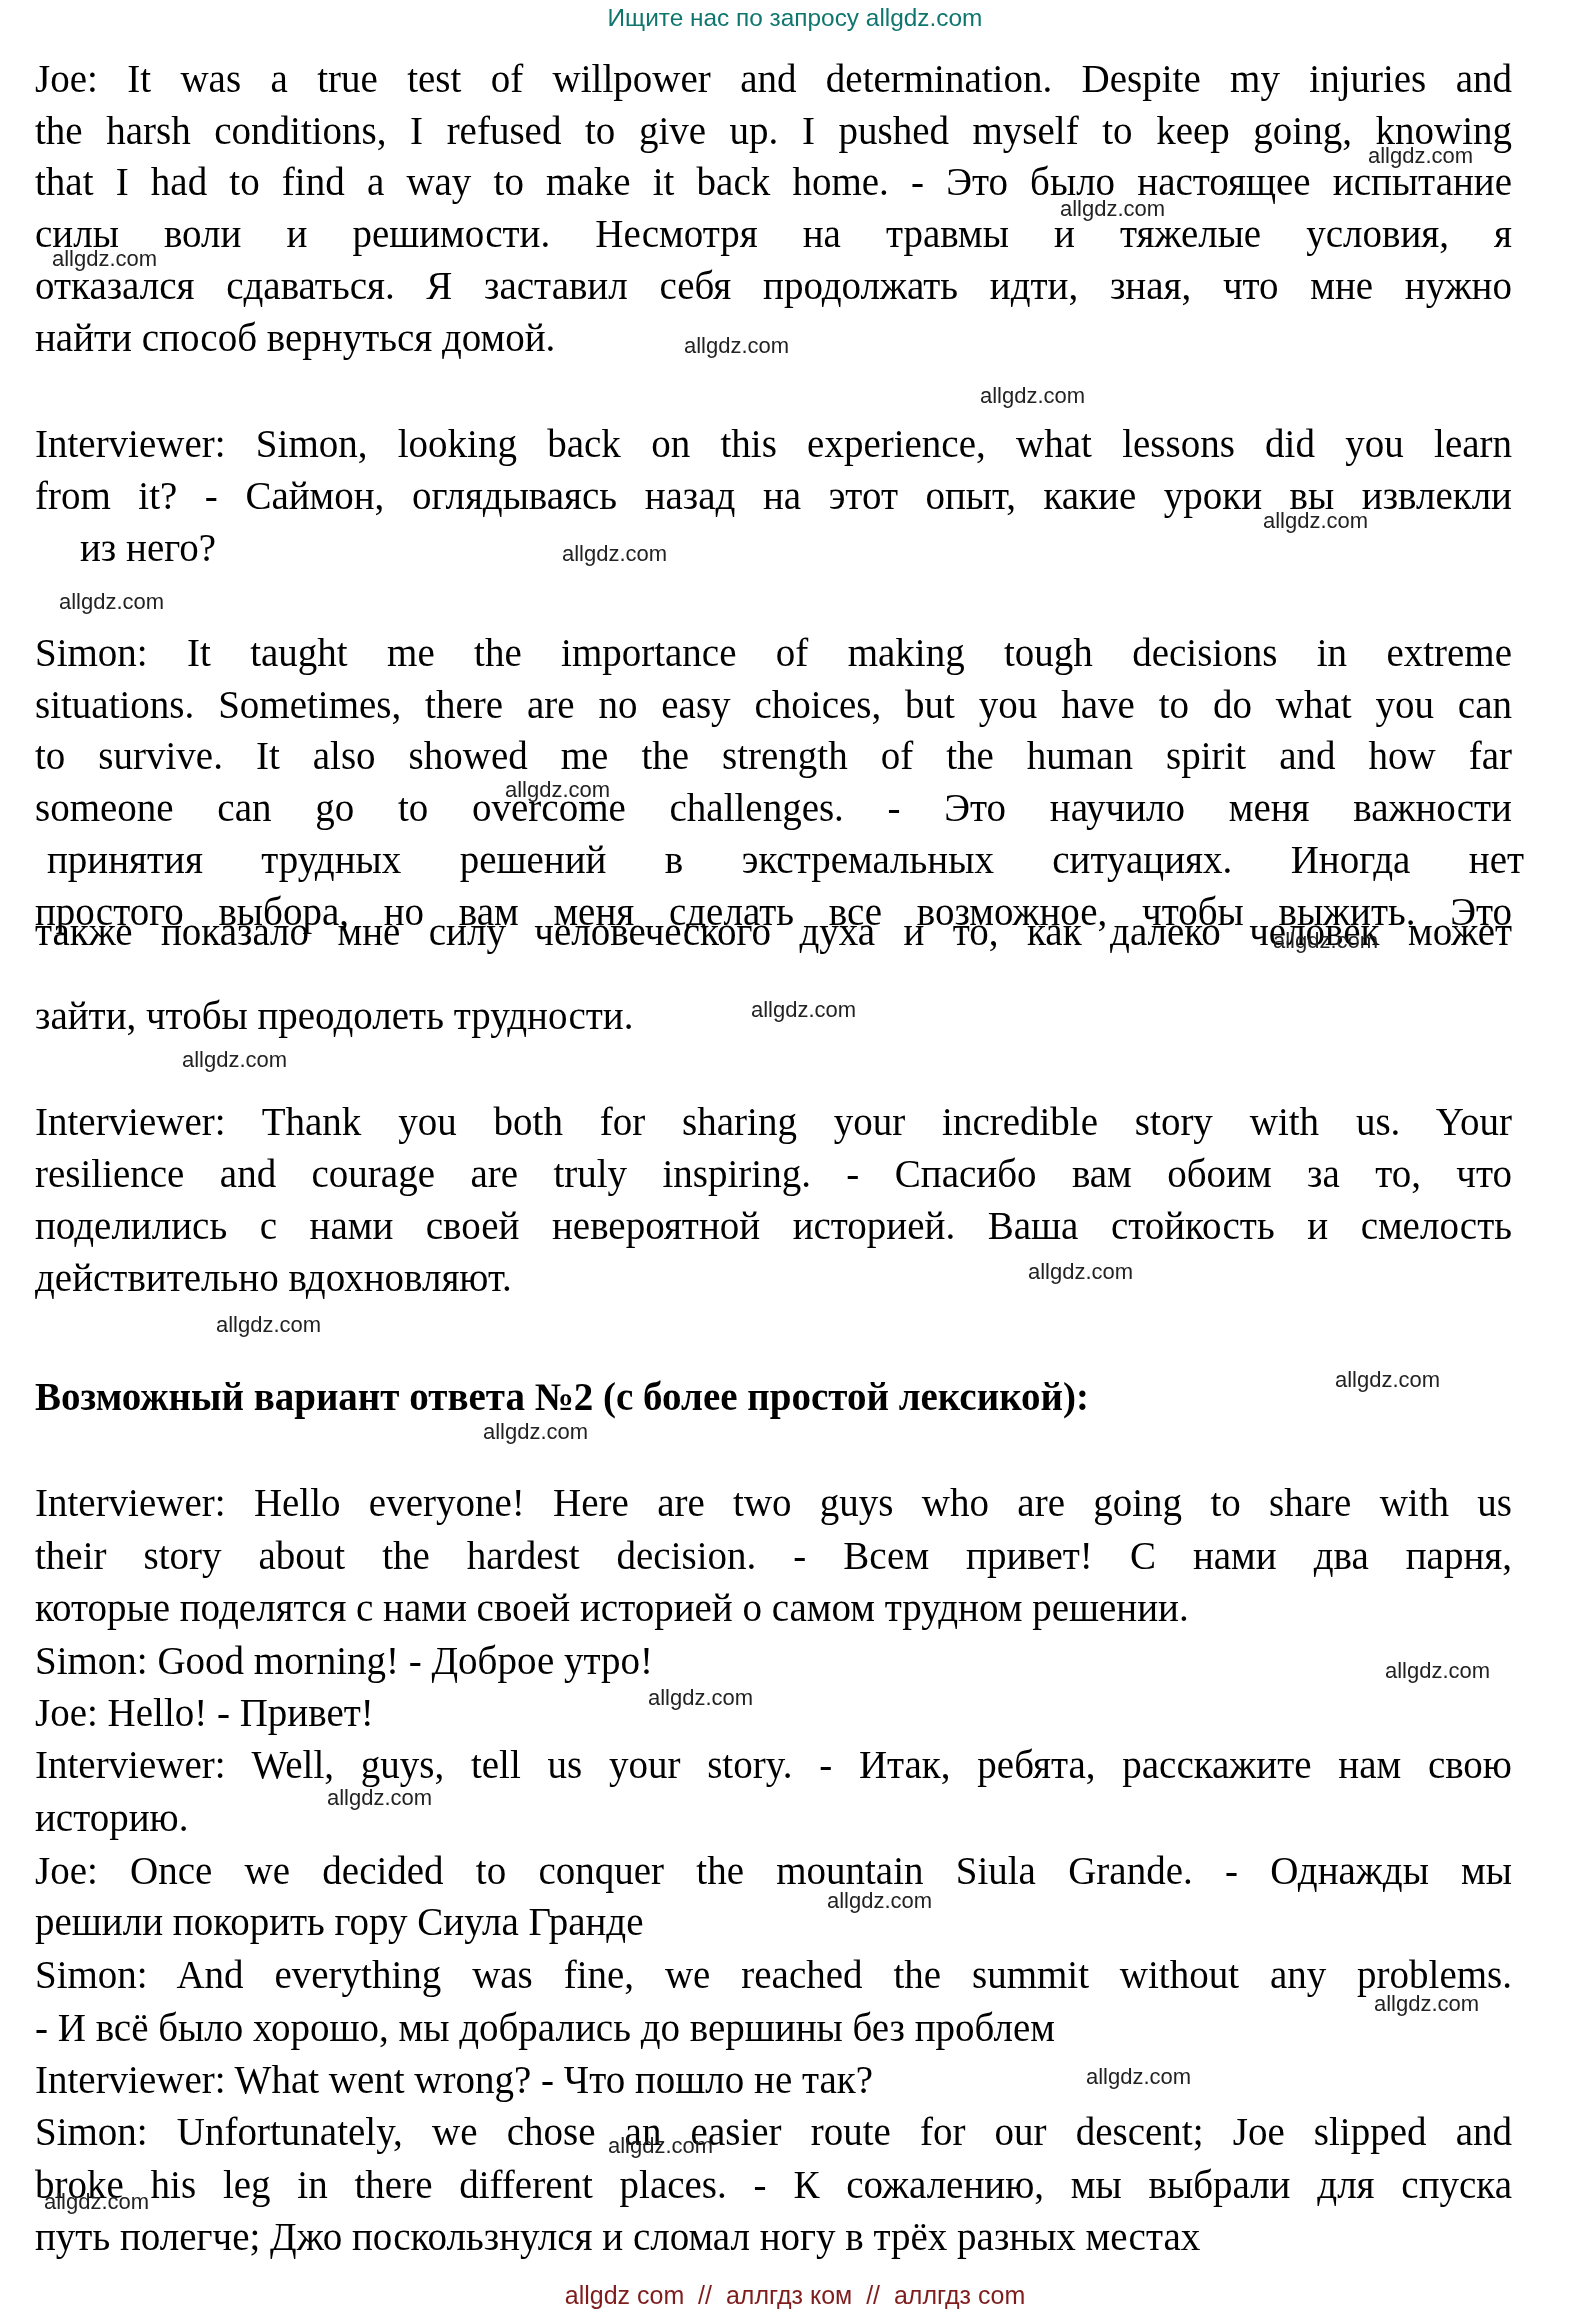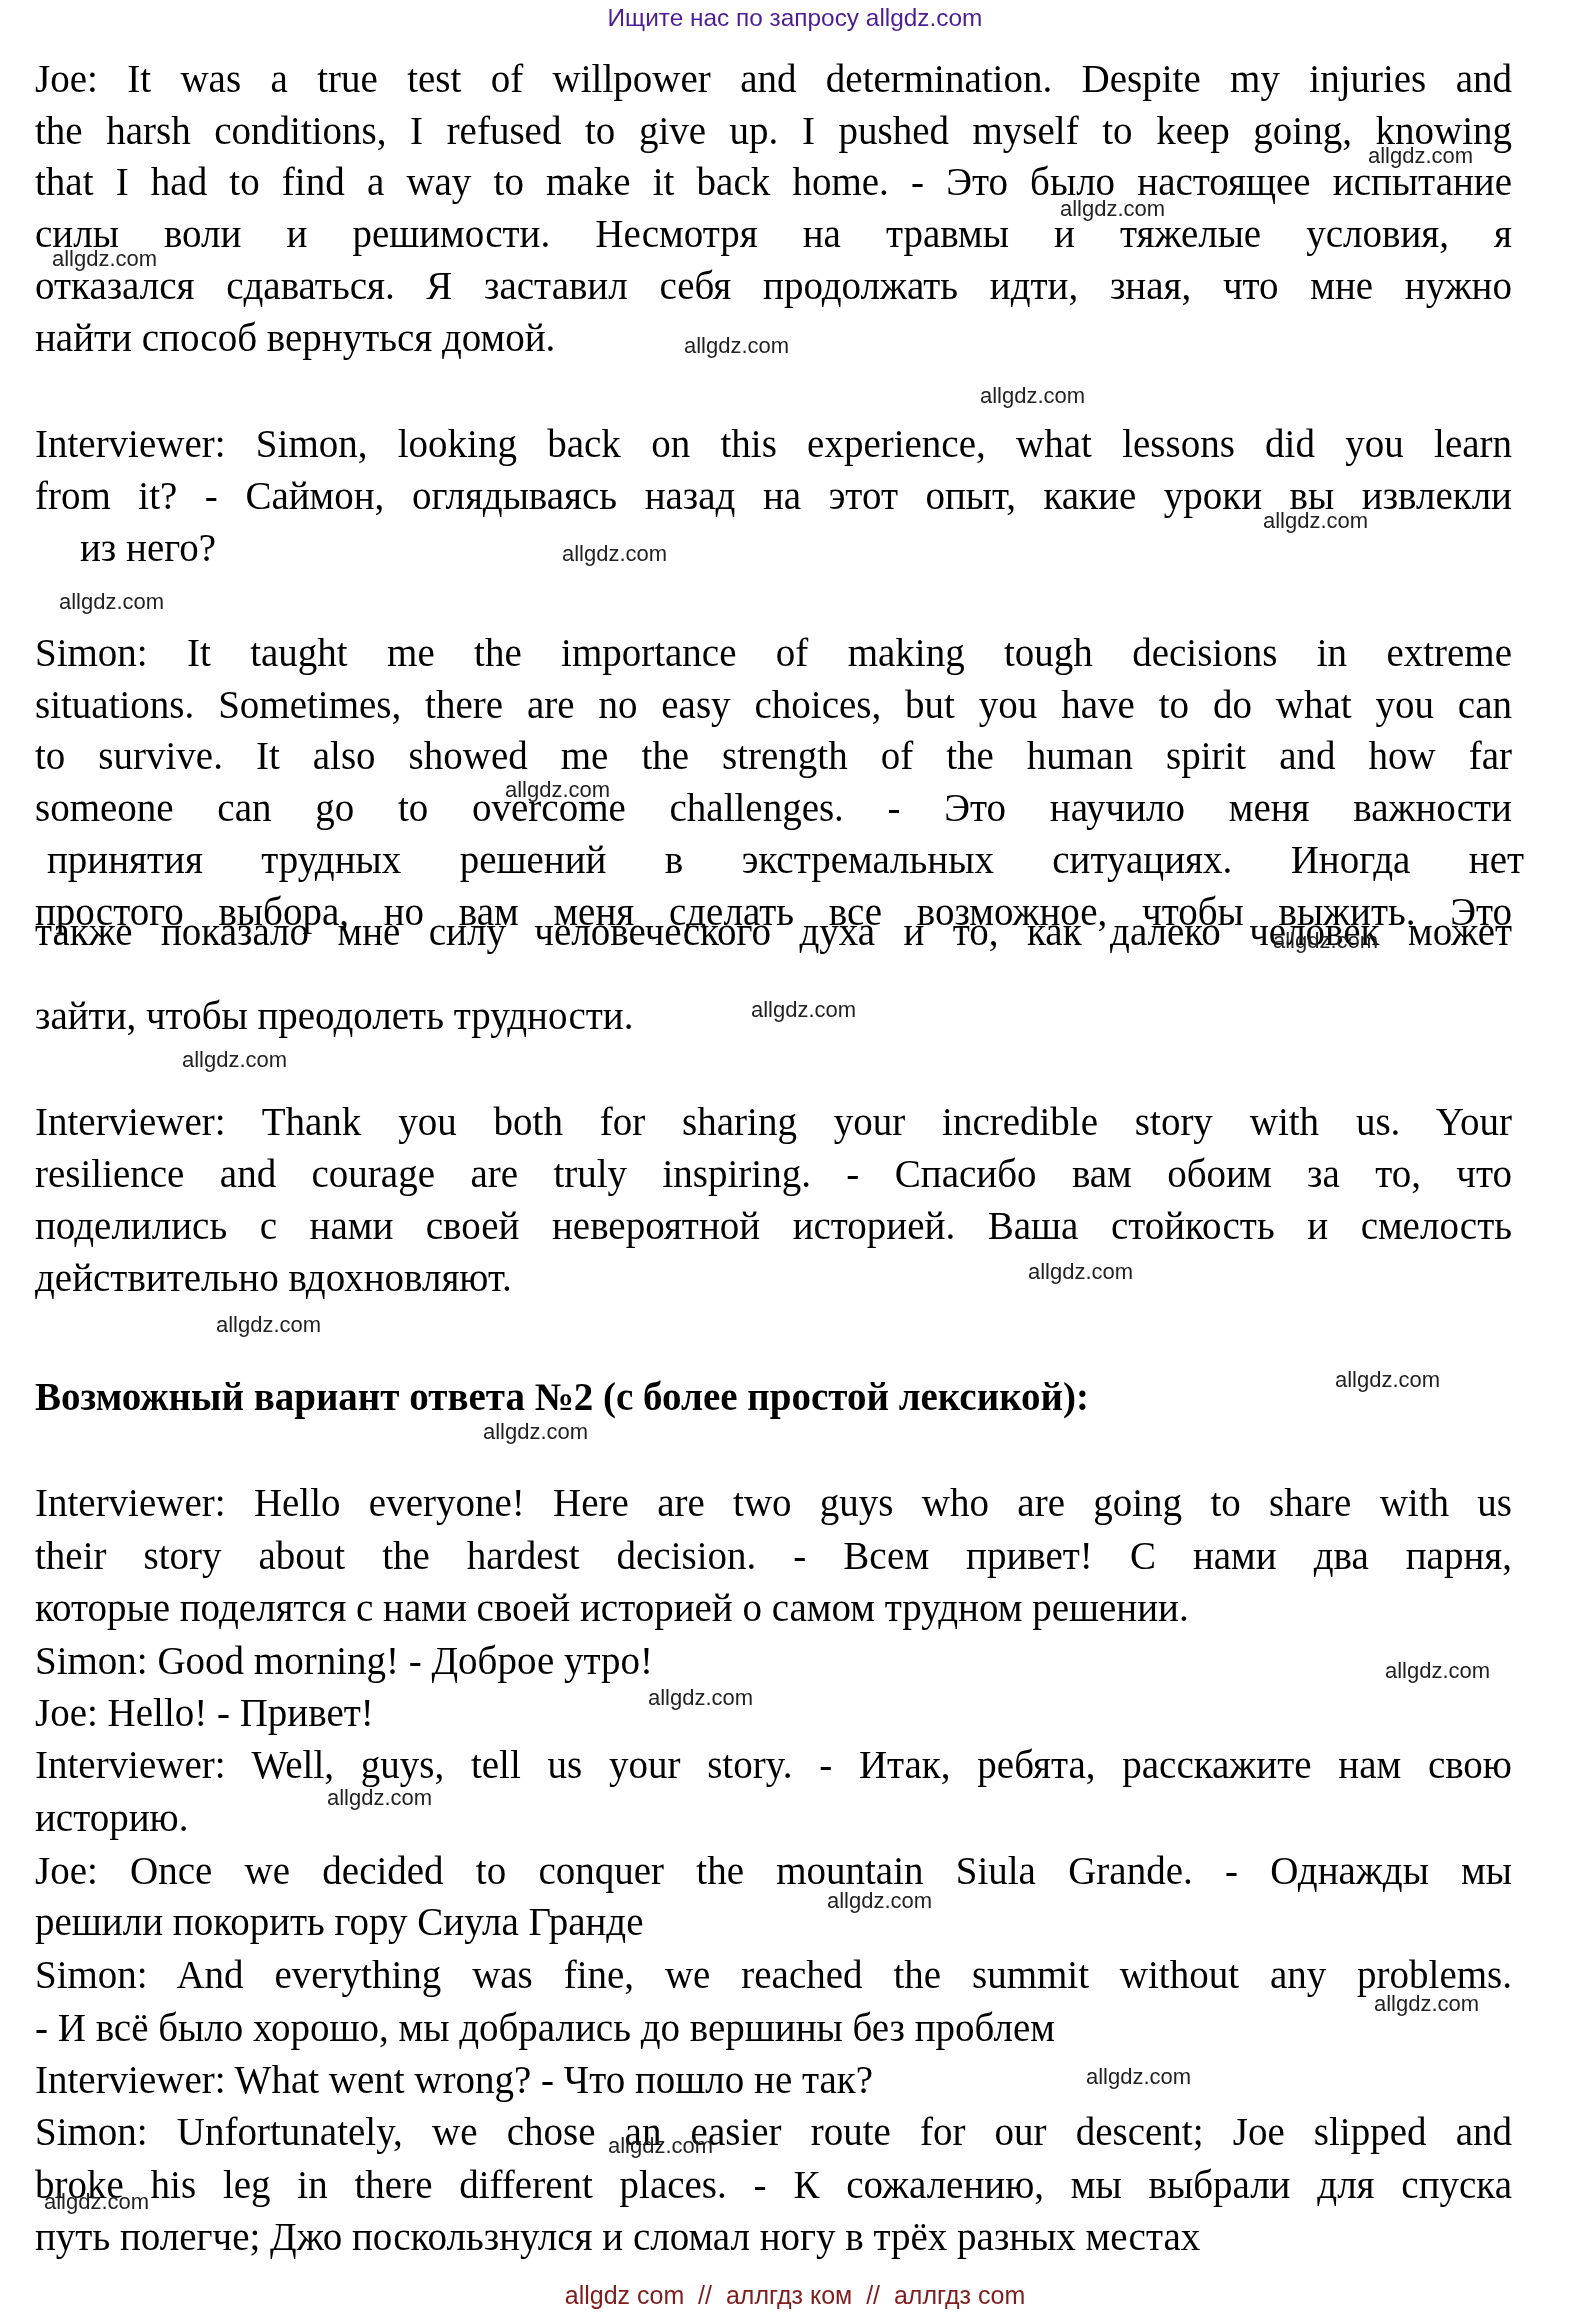--- a/index.html
+++ b/index.html
@@ -1,20 +1,20 @@
 <!DOCTYPE html>
 <html style="font-size:12.6px"><head>
 <meta charset="utf-8">
 <style>
   html, body { margin:0; padding:0; background:#ffffff; }
   body { width:1590px; height:2319px; position:relative; overflow:hidden; }
   .header-note {
     position:absolute; left:0; top:1.6px; width:1590px; text-align:center;
     font-family:"Liberation Sans", sans-serif; font-size:24.4px; line-height:31px;
-    color:#4c1d95;
+    color:#0f766e;
   }
   .footer-note {
     position:absolute; left:0; top:2280px; width:1590px; text-align:center;
     font-family:"Liberation Sans", sans-serif; font-size:25px; line-height:31px;
     color:#7f1d1d; white-space:pre;
   }
   .line {
     position:absolute; left:35px; width:1477px;
     font-family:"Liberation Serif", serif; font-size:39px; line-height:52px;
     color:#000; white-space:nowrap;

